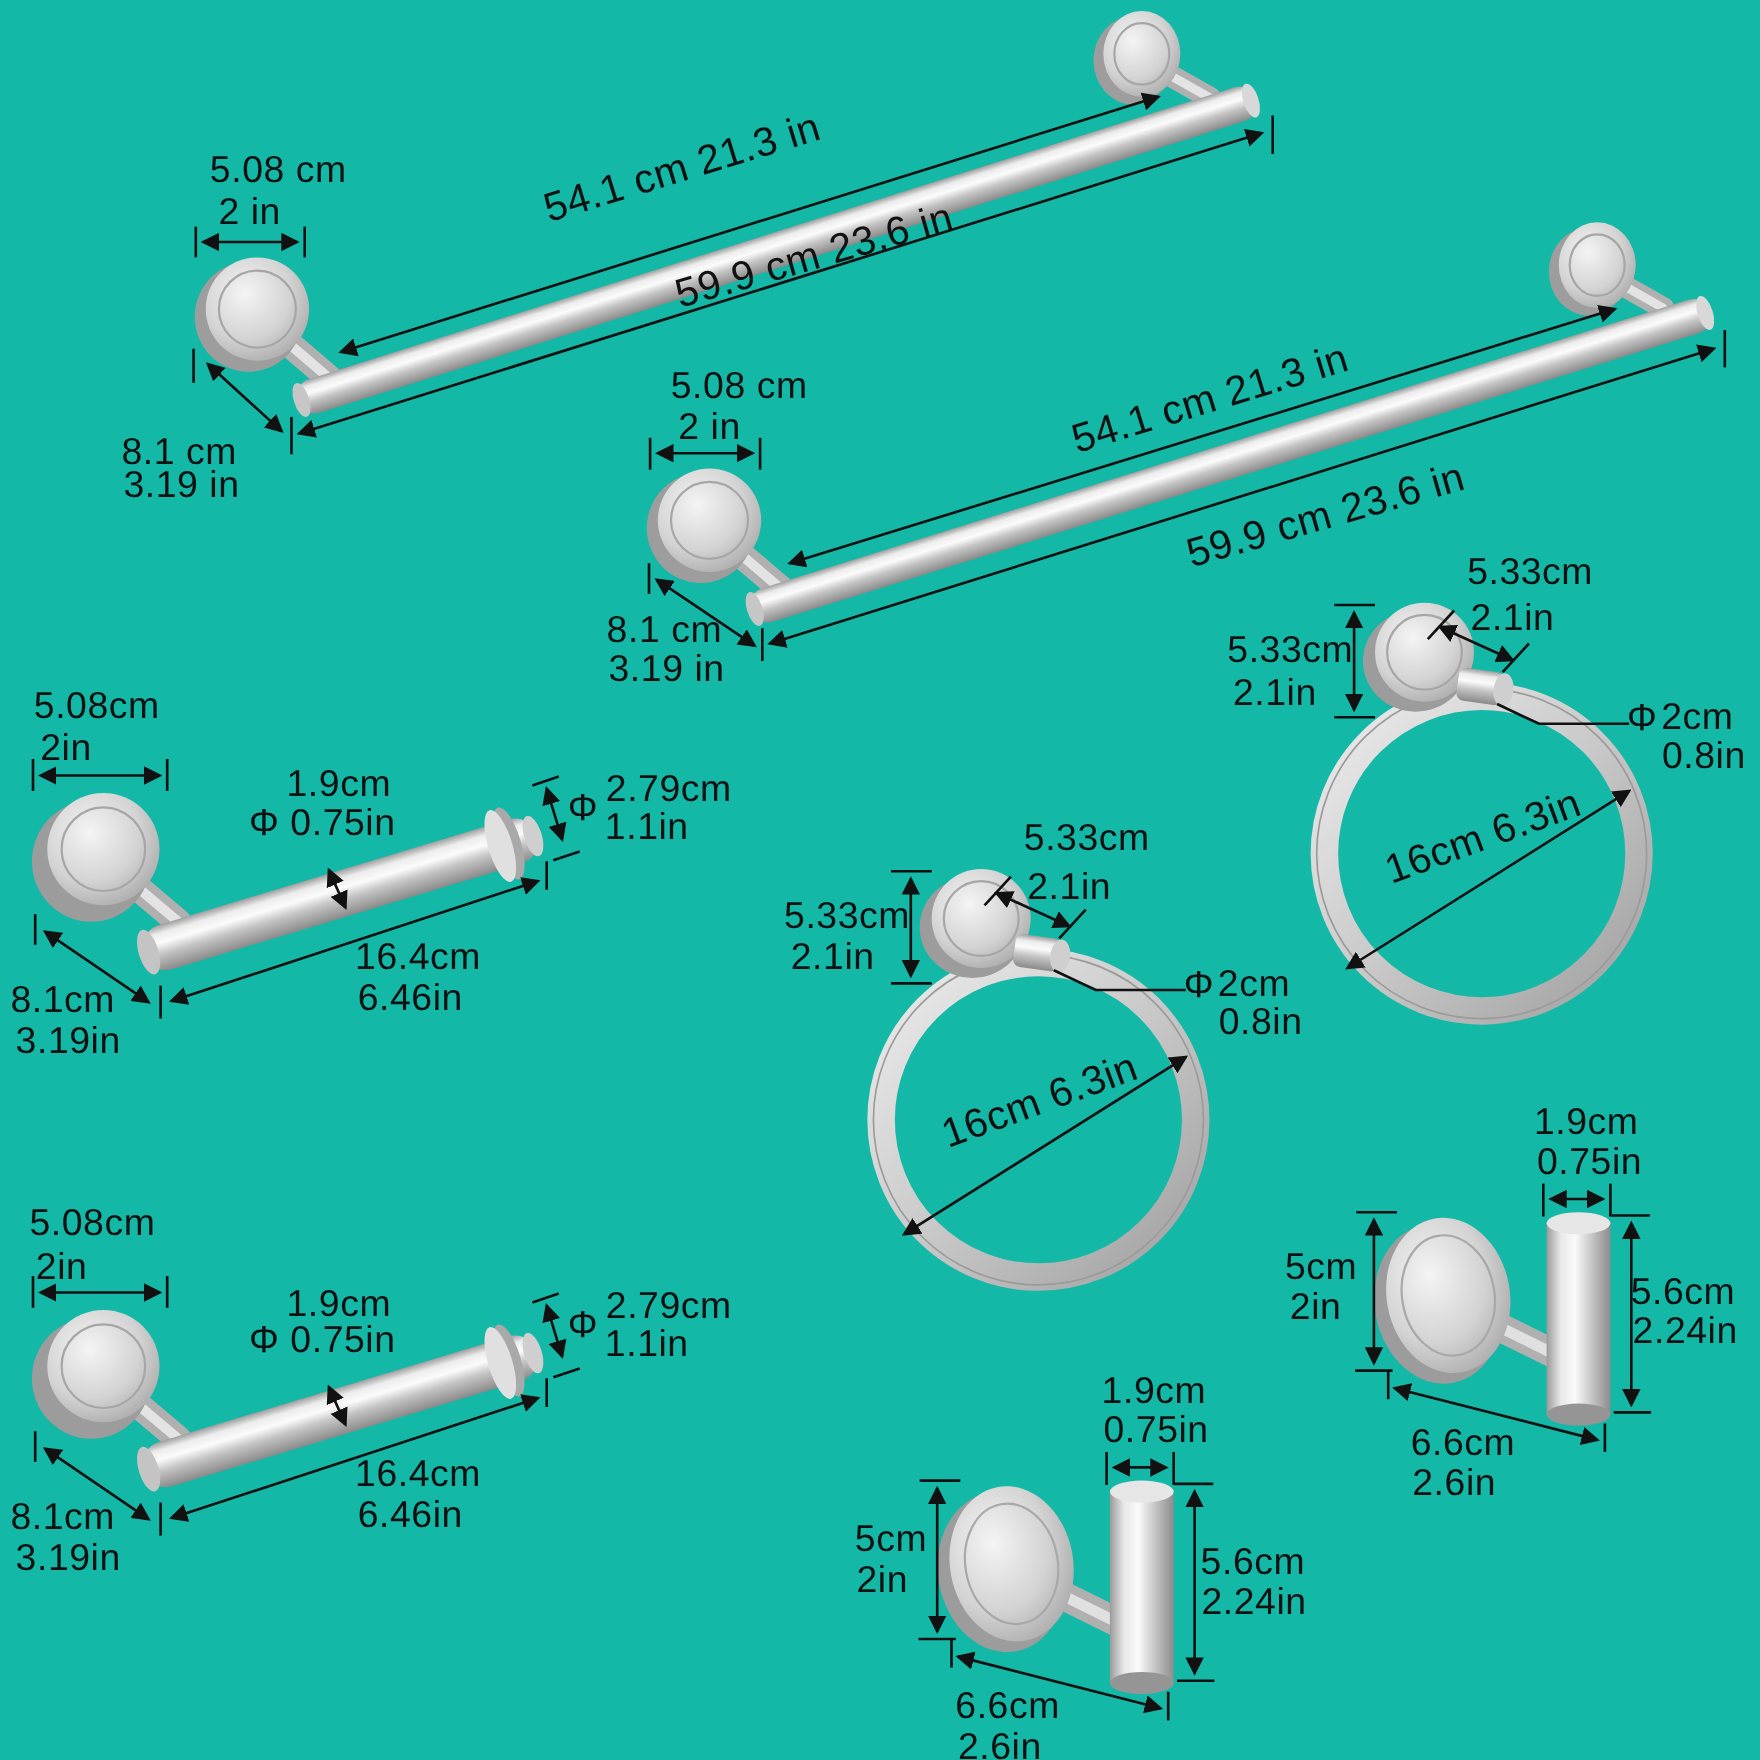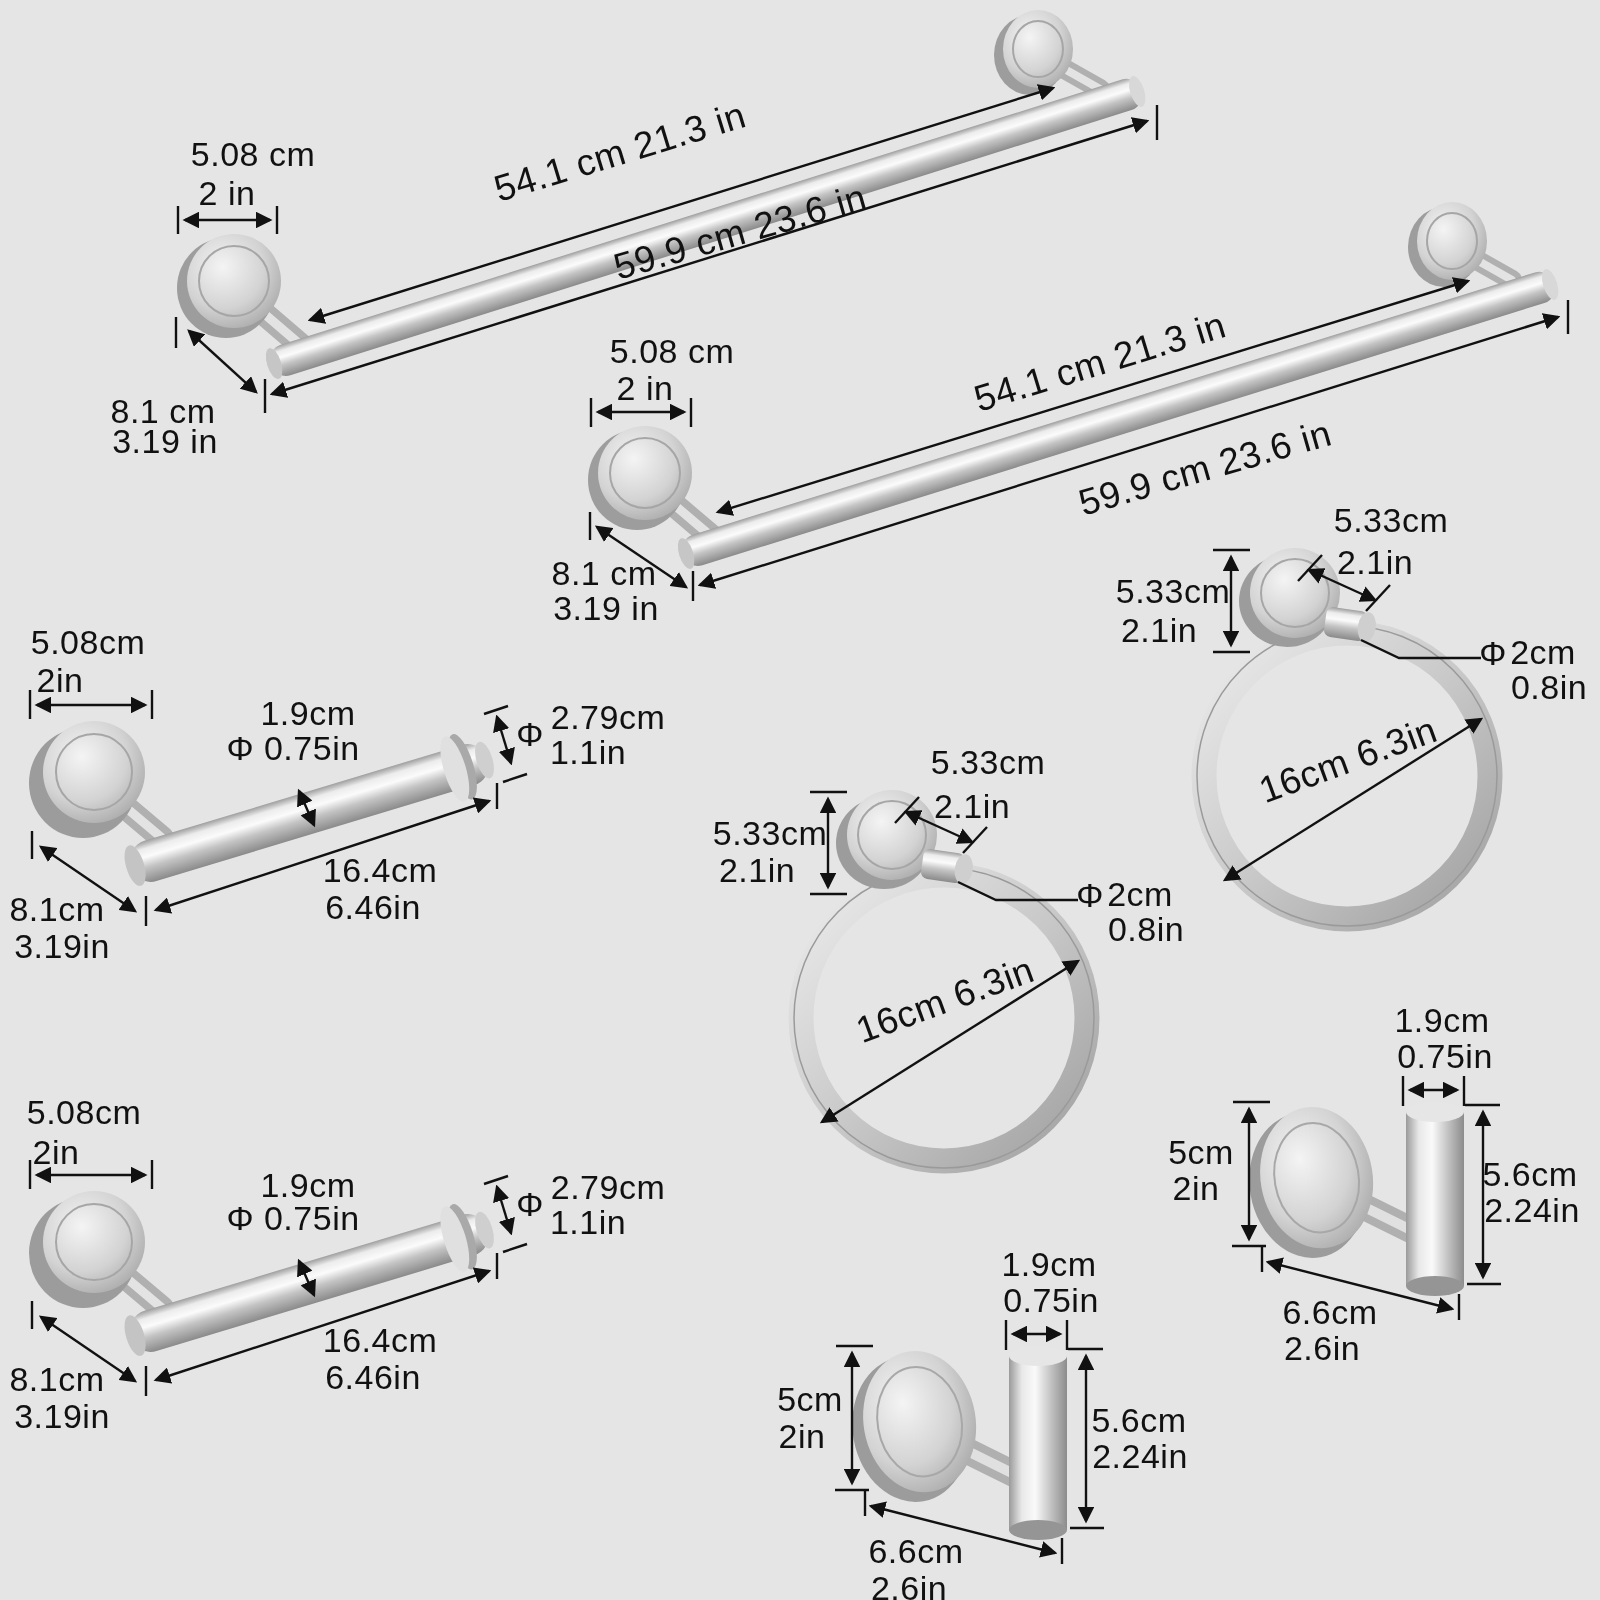--- a/index.html
+++ b/index.html
@@ -1,17 +1,17 @@
 <!DOCTYPE html>
 <html><head>
 <meta charset="utf-8">
 <style>
   html,body{margin:0;padding:0;background:#ffffff;}
   .canvas{
-    position:relative;width:1600px;height:1600px;background:#e5e5e5;
+    position:relative;width:1600px;height:1600px;background:#14b8a6;
     font-family:"Liberation Sans",sans-serif;color:#111111;overflow:hidden;
   }
   .art{position:absolute;left:0;top:0;}
   .lbl{
     position:absolute;transform:translate(-50%,-50%);
     font-size:34px;line-height:1;white-space:nowrap;color:#111111;
     letter-spacing:0.5px;
   }
   .lbl.big{font-size:37px;}
   .lbl.rot{transform:translate(-50%,-50%) rotate(var(--r));}

